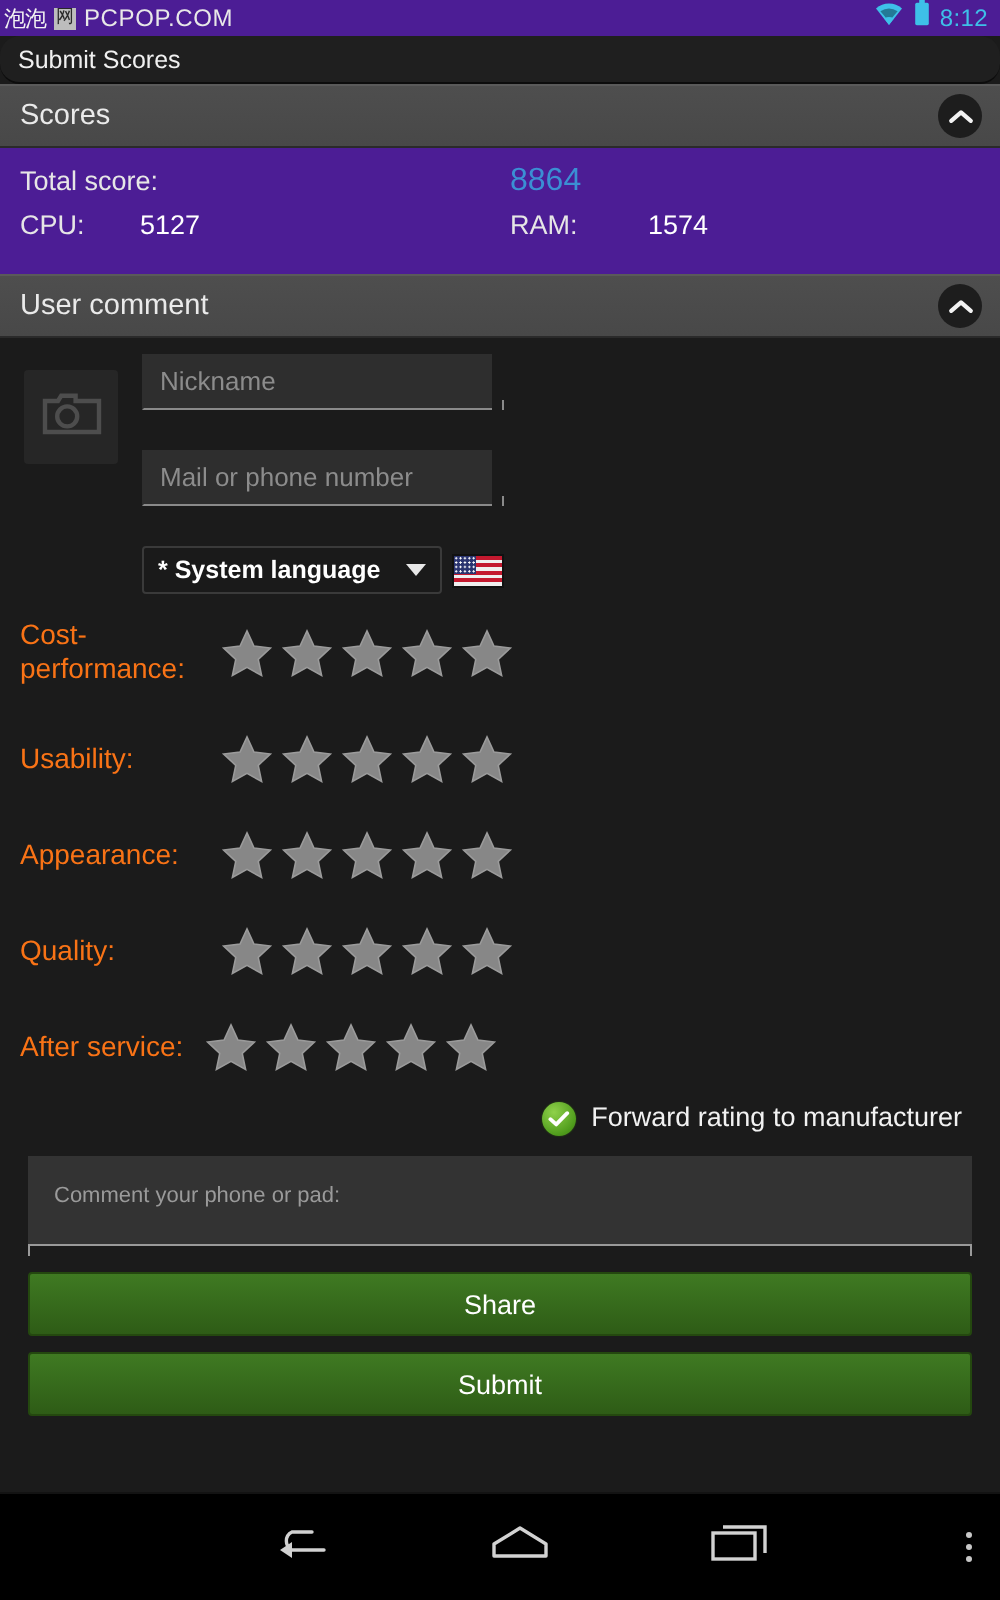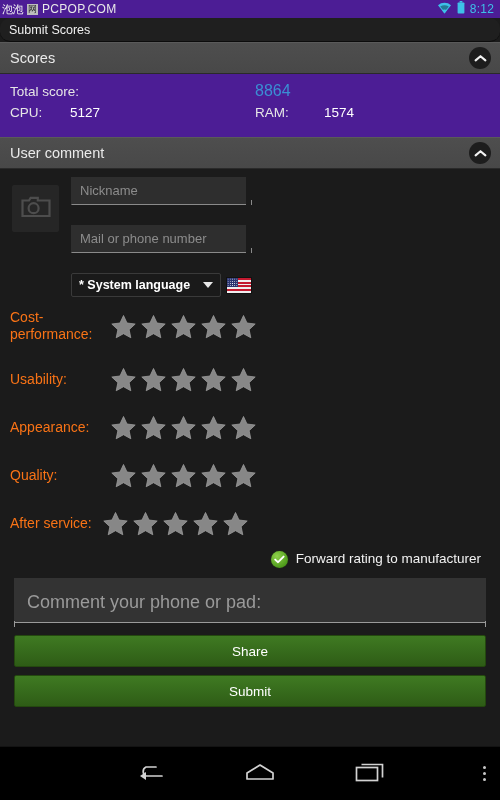--- a/index.html
+++ b/index.html
@@ -295,21 +295,21 @@
     margin: 2px 14px 0 14px;
   }
   .comment-ta {
     width: 100%;
     height: 45px;
     box-sizing: border-box;
     background: #333333;
     border: none;
     border-bottom: 1px solid #9a9a9a;
     color: #ec4899;
-    font-size: 18px;
+    font-size: 11px;
     font-family: "Liberation Sans", sans-serif;
     padding: 14px 8px 0 13px;
     resize: none;
     outline: none;
   }
   .comment-ta::placeholder { color: #9a9a9a; }
   .ta-wrap:before, .ta-wrap:after {
     content: "";
     position: absolute;
     bottom: 0;

